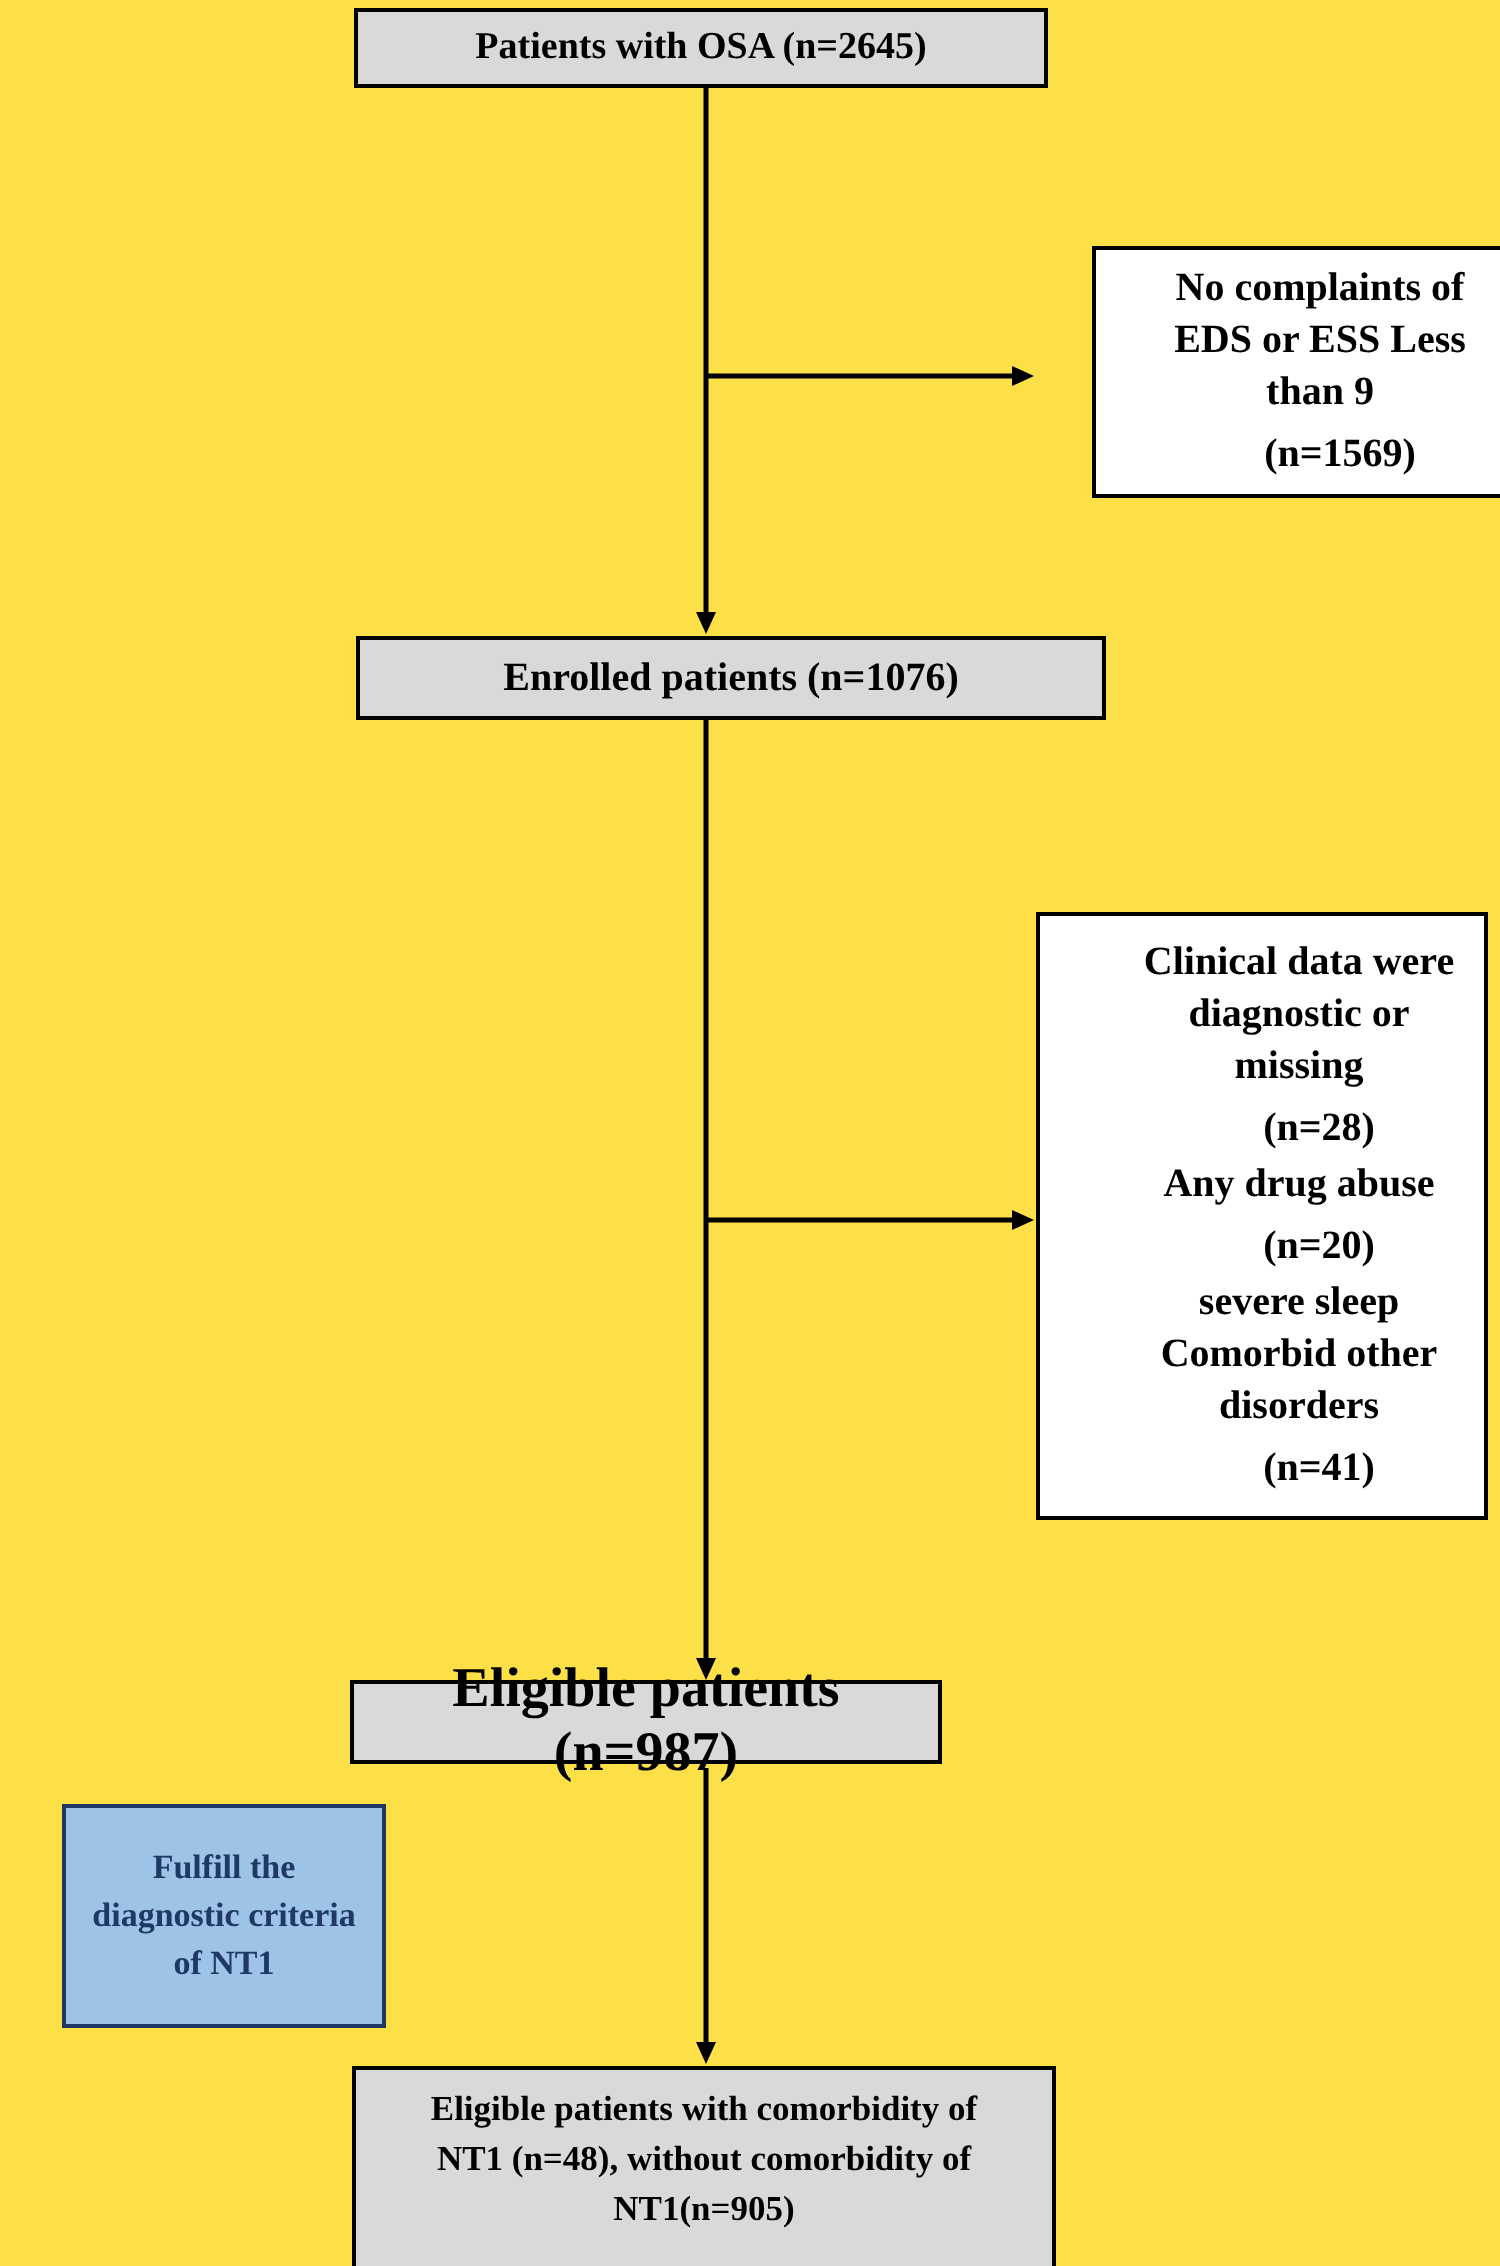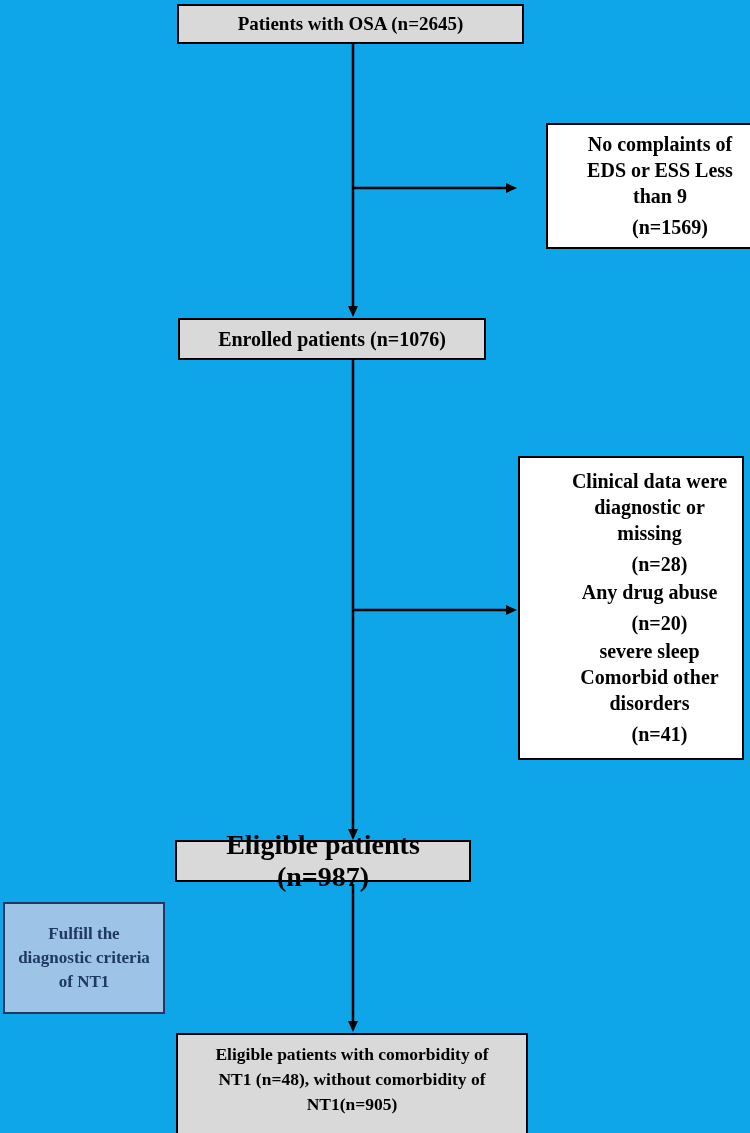--- a/index.html
+++ b/index.html
@@ -4,21 +4,21 @@
 <style>
   html, body {
     margin: 0;
     padding: 0;
     background: #ffffff;
   }
   .canvas {
     position: relative;
     width: 750px;
     height: 1133px;
-    background: #0ea5e9;
+    background: #fde047;
     font-family: "Liberation Serif", "DejaVu Serif", serif;
     font-weight: 700;
     color: #000000;
     overflow: hidden;
   }
   .arrows {
     position: absolute;
     left: 0;
     top: 0;
     width: 750px;
@@ -34,31 +34,32 @@
     align-items: center;
     justify-content: center;
     text-align: center;
   }
   .grey  { background: #d9d9d9; }
   .white { background: #ffffff; }
   .blue  {
     background: #9dc3e6;
     border: 2px solid #1f3864;
     color: #1f3864;
+    margin-left: 28px;
   }
   .node-osa {
     left: 177px; top: 4px; width: 347px; height: 40px;
     font-size: 19px;
   }
   .node-no-eds {
     left: 546px; top: 123px; width: 228px; height: 126px;
     font-size: 20px; line-height: 26px;
   }
   .node-enrolled {
-    left: 178px; top: 318px; width: 308px; height: 42px;
+    left: 178px; top: 318px; width: 375px; height: 42px;
     font-size: 20px;
   }
   .node-exclusion {
     left: 518px; top: 456px; width: 226px; height: 304px;
     font-size: 20px; line-height: 26px; padding-left: 37px;
   }
   .node-eligible {
     left: 175px; top: 840px; width: 296px; height: 42px;
     font-size: 28px;
   }

